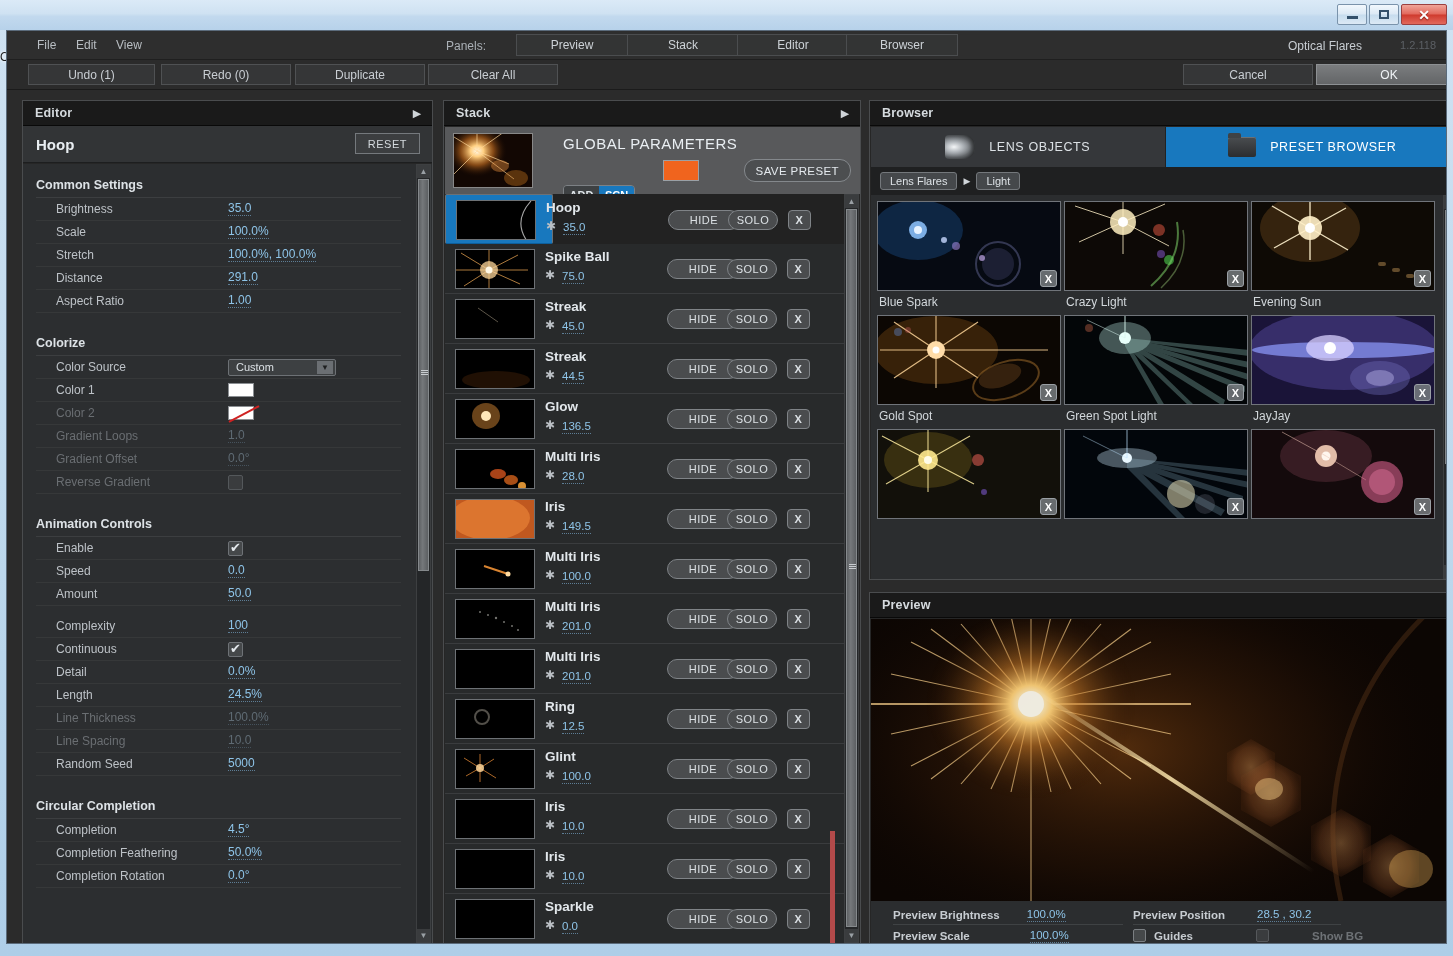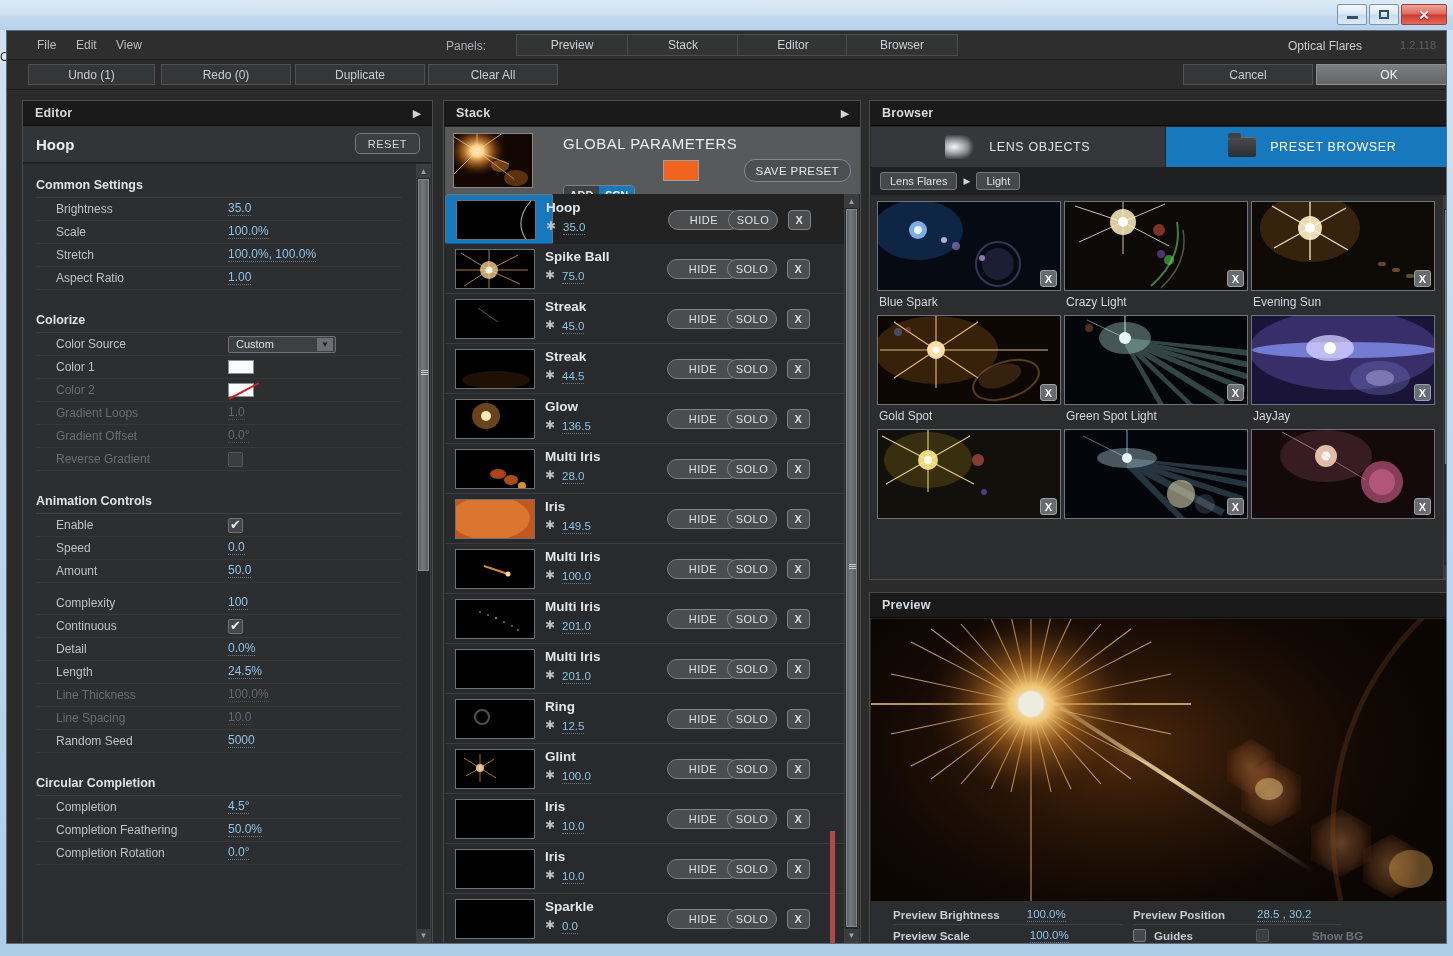--- a/index.html
+++ b/index.html
@@ -98,21 +98,21 @@
 
   
   #editor { left:15px; top:69px; width:411px; height:844px; }
   .ed-sub {
     height:37px; background:#323436; border-bottom:1px solid #1d1e1f;
     display:flex; align-items:center; position:relative;
   }
   .ed-title { font-size:15px; color:#e8edf1; margin-left:13px; font-weight:bold;}
   .reset-btn {
     position:absolute; right:12px; top:7px; height:21px; padding:0 12px;
-    border:1px solid #75797d; border-radius:5px; background:#3c3e40;
+    border:1px solid #75797d; border-radius:0; background:#3c3e40;
     display:flex; align-items:center; font-size:11px; color:#d4d9dd;
     letter-spacing:.5px;
   }
   .ed-body {
     position:absolute; left:0; top:63px; width:409px; height:779px;
     background:#2c2e30; overflow:hidden;
   }
   .ed-inner { position:absolute; left:0; top:0; width:391px; }
   .grp-title {
     font-size:12.5px; font-weight:bold; color:#dde2e6;
@@ -361,20 +361,24 @@
               <span class="lab">Brightness</span>
               <span class="val">35.0</span>
             </div>
             <div class="row">
               <span class="lab">Scale</span>
               <span class="val">100.0%</span>
             </div>
             <div class="row">
               <span class="lab">Stretch</span>
               <span class="val">100.0%, 100.0%</span>
+            </div>
+            <div class="row">
+              <span class="lab">Distance</span>
+              <span class="val">291.0</span>
             </div>
             <div class="row">
               <span class="lab">Aspect Ratio</span>
               <span class="val">1.00</span>
             </div>
             <div class="grp-gap"></div>
             <div class="grp-title">Colorize</div>
             <div class="row">
               <span class="lab">Color Source</span>
               <span class="sel">Custom<span class="arr">▼</span></span>

